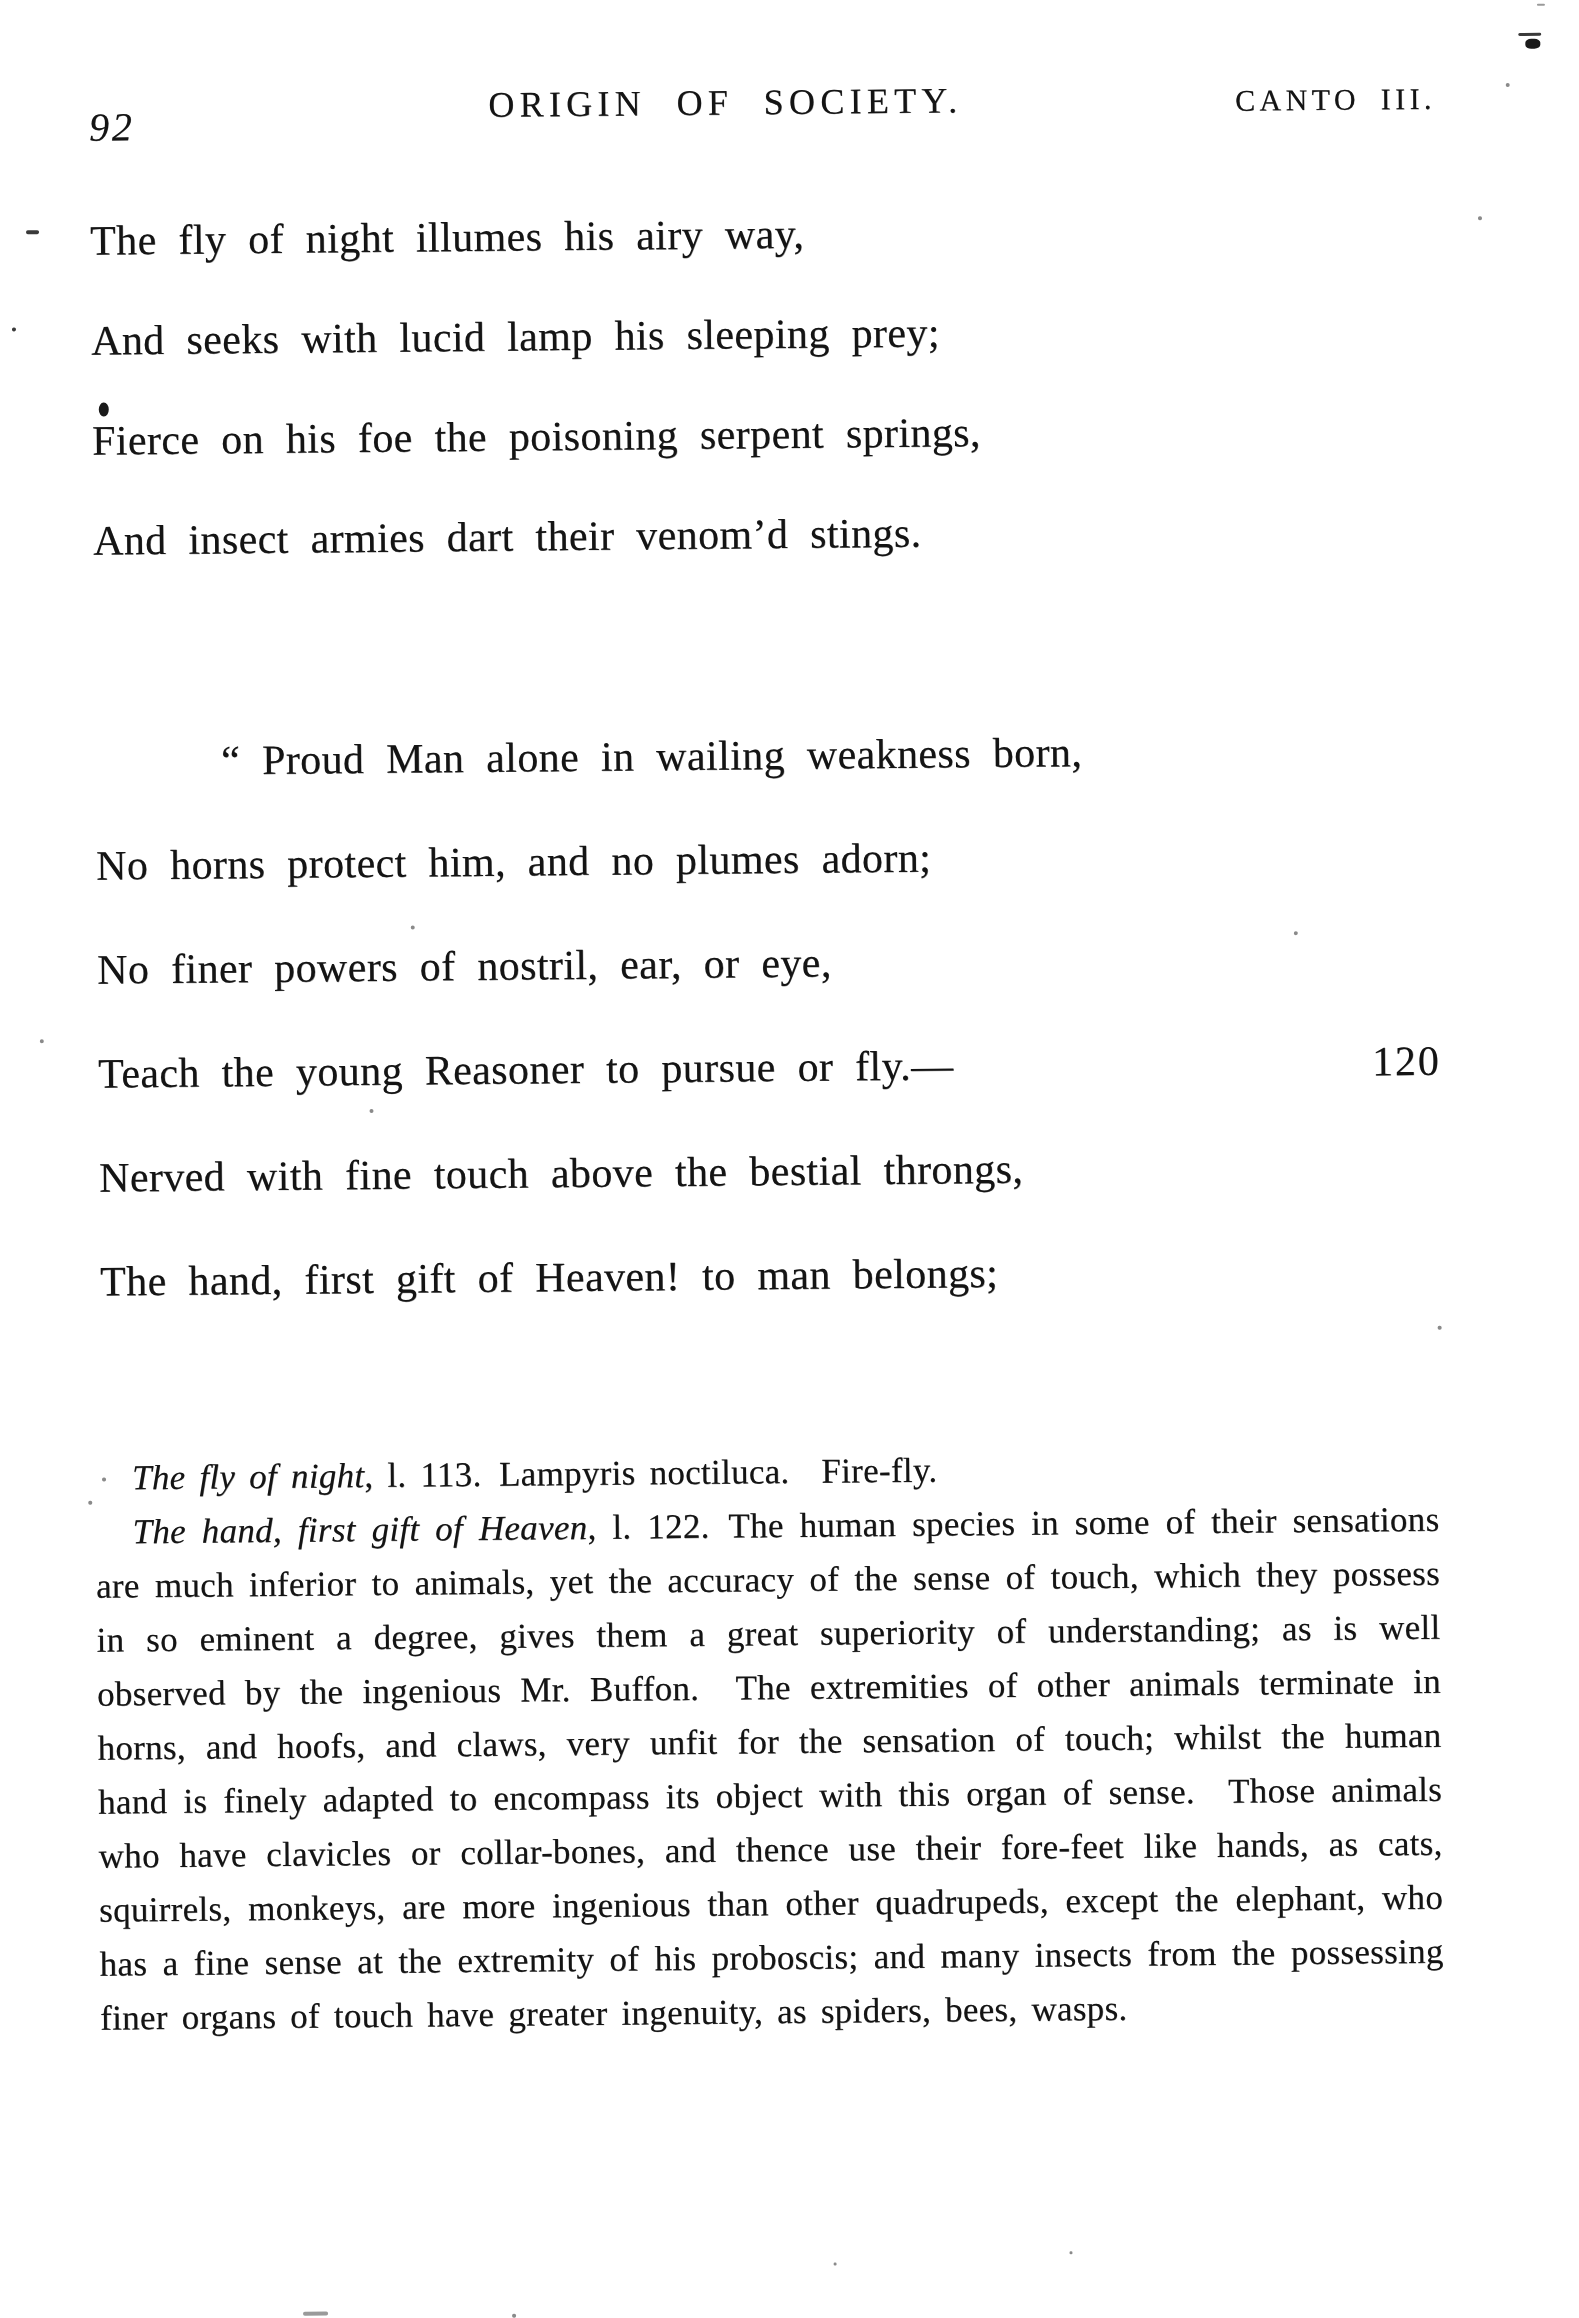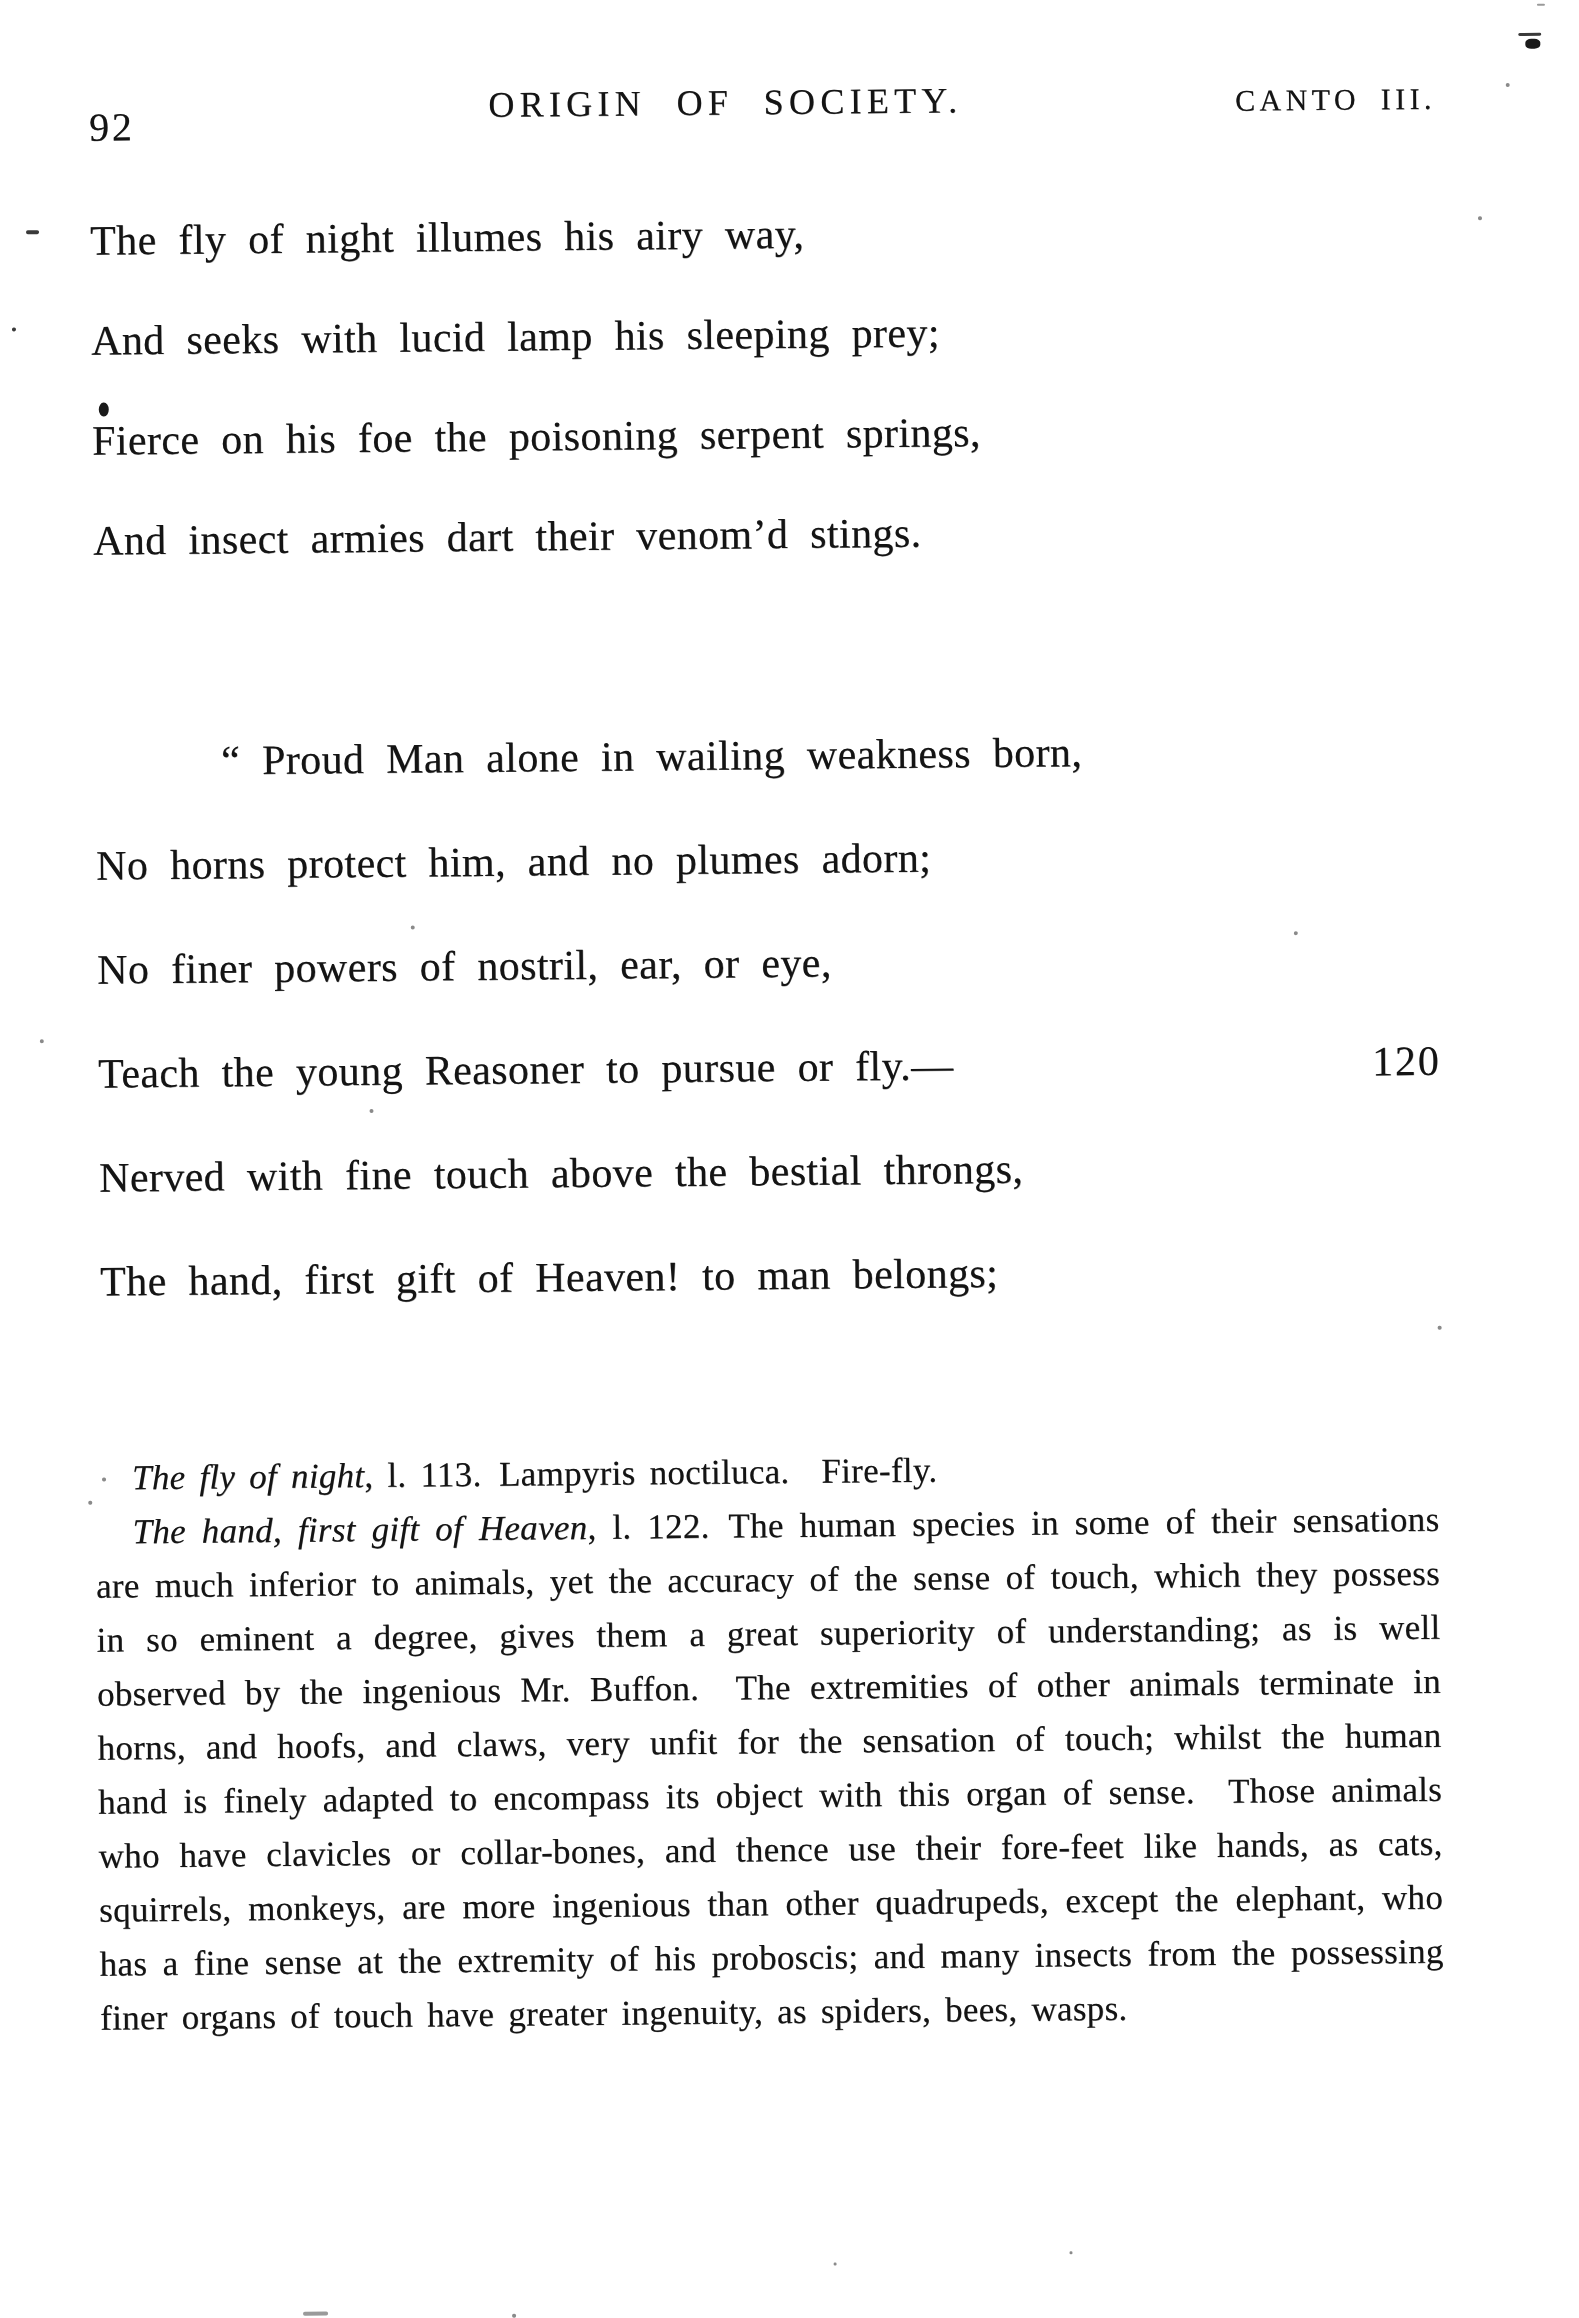--- a/index.html
+++ b/index.html
@@ -17,21 +17,21 @@
     transform-origin:50% 50%;
   }
   .ink{
     text-shadow:0.4px 0.4px 0.5px rgba(0,0,0,0.38), -0.2px 0.2px 0.4px rgba(0,0,0,0.18);
   }
 
   
   .header{position:absolute;top:81px;left:99px;right:133px;height:53px;}
   .page-number{
     position:absolute;left:0;top:16px;
-    font-size:40px;letter-spacing:2.7px;
+    font-size:40px;letter-spacing:2.7px;font-style:italic;
   }
   .running-title{
     position:absolute;left:0;right:0;top:0;
     margin-right:74px;
     text-align:center;
     font-size:36px;letter-spacing:5.3px;word-spacing:0.45em;
   }
   .canto{
     position:absolute;right:0;top:7px;
     font-size:30px;letter-spacing:4.4px;word-spacing:0.3em;

